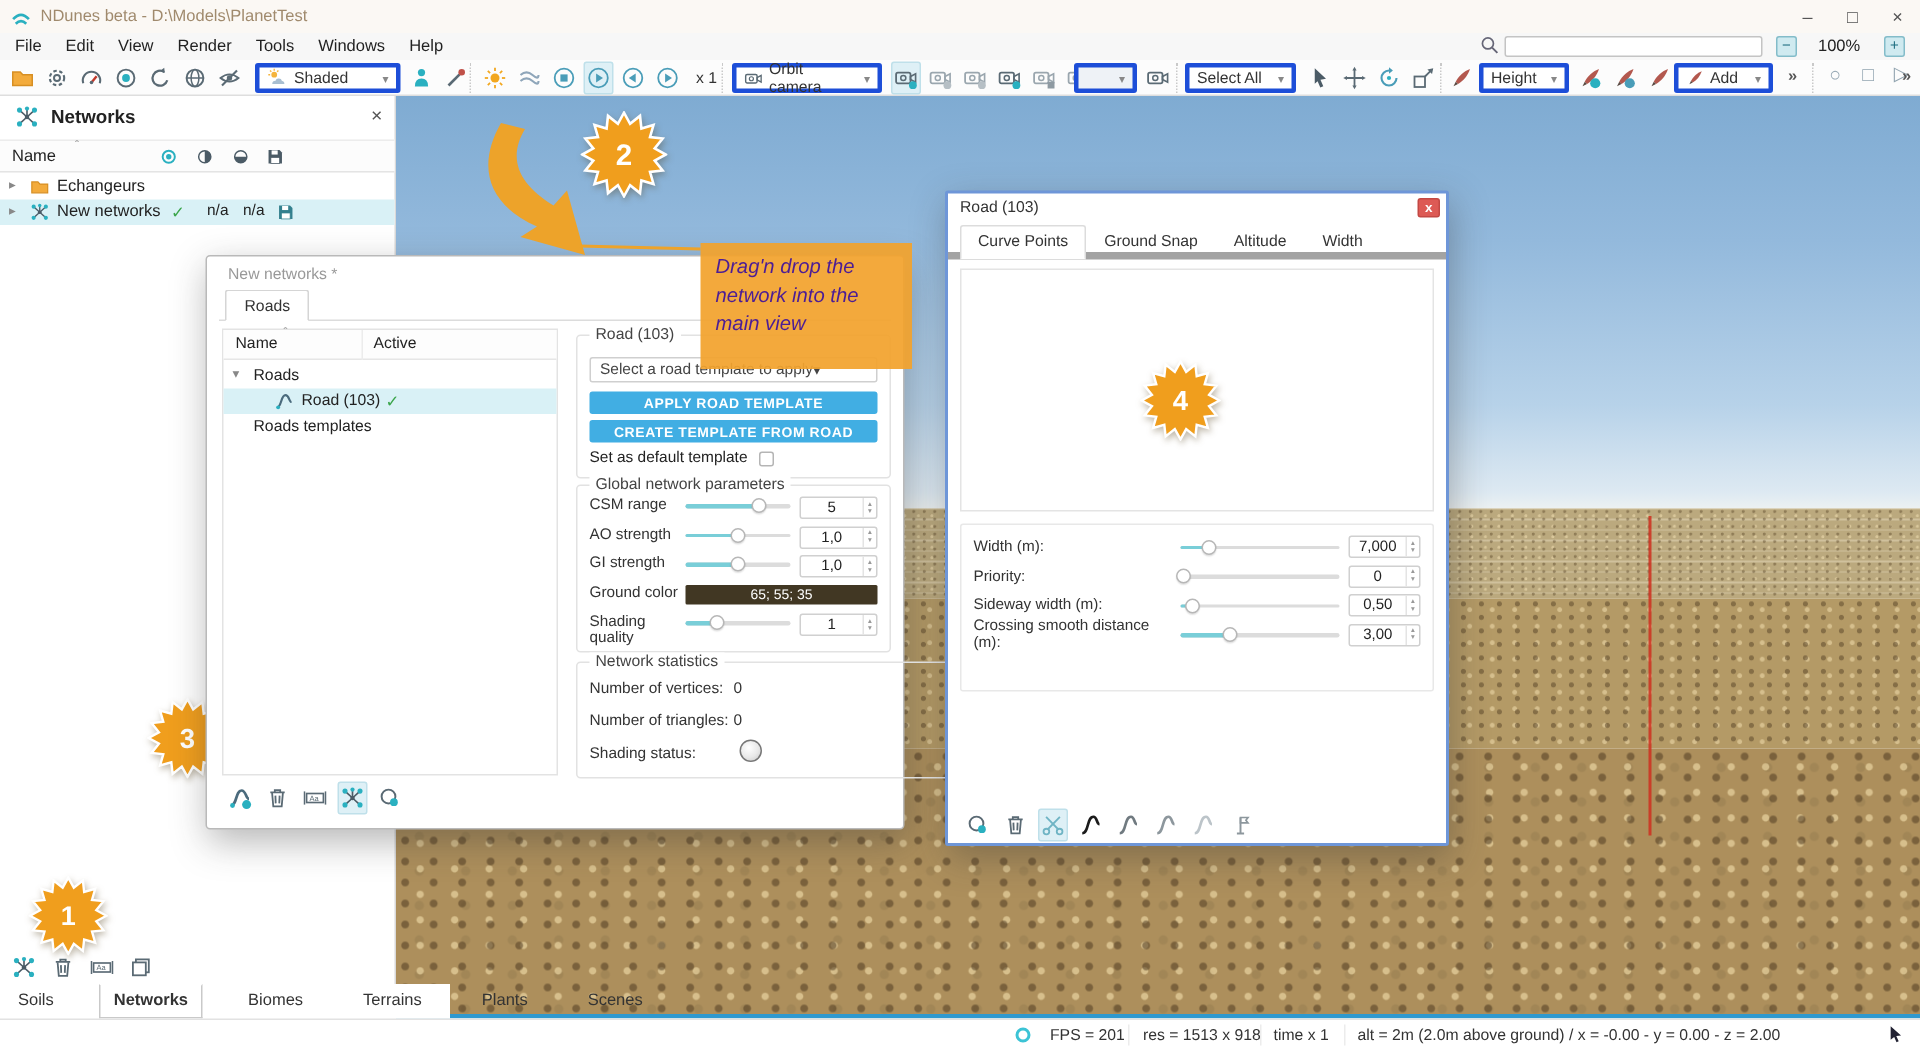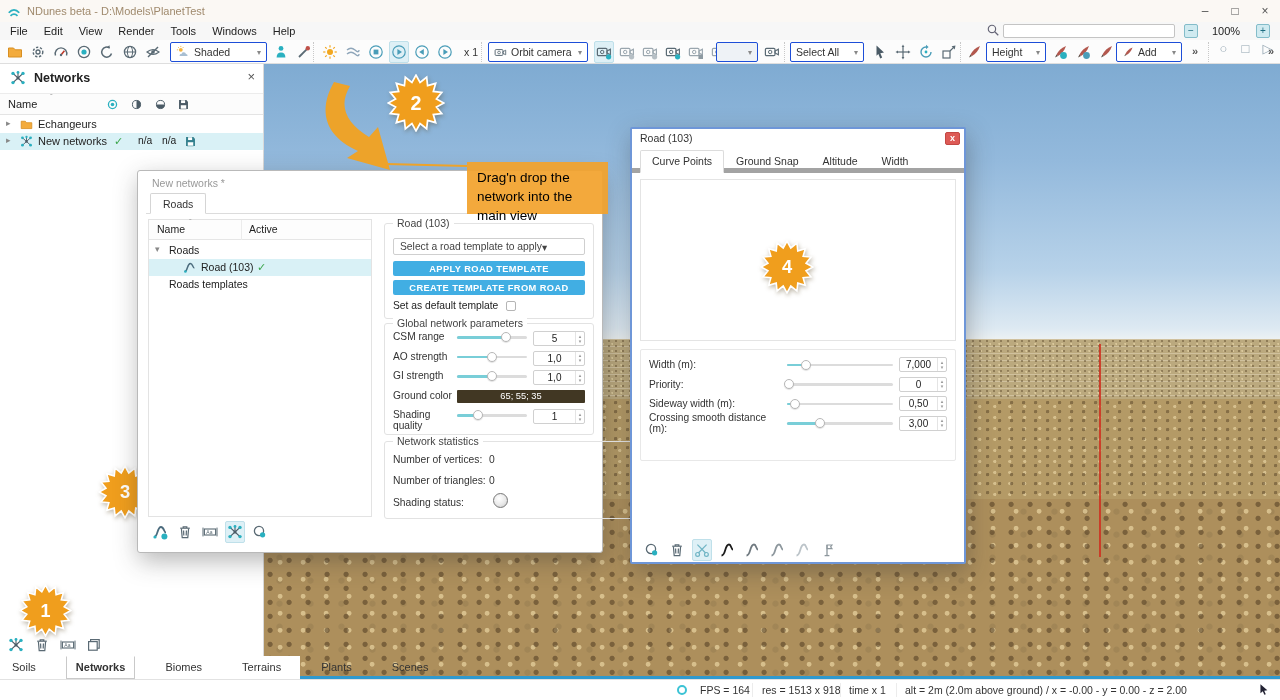--- a/index.html
+++ b/index.html
@@ -2,21 +2,21 @@
 <html><head>
 <meta charset="utf-8">
 <style>
   * { margin:0; padding:0; box-sizing:border-box; }
   html,body { width:1280px; height:700px; font-family:"Liberation Sans","DejaVu Sans",sans-serif; }
   #app { position:relative; width:1280px; height:700px; background:#fff; overflow:hidden; font-size:11px; color:#222; }
   .abs { position:absolute; }
   .ic { width:16px; height:16px; display:block; color:#5a6a74; }
   .tbtn { width:20px; height:22px; display:flex; align-items:center; justify-content:center; border-radius:2px; cursor:default; }
   .tbtn.hl { background:#def0f6; border:1px solid #bfe0ea; }
-  .dd { position:absolute; display:flex; align-items:center; gap:4px; border:1px solid #1d4ed8; background:#fff; border-radius:2px; height:20px; padding:0 5px; font-size:10.5px; color:#333; }
+  .dd { position:absolute; display:flex; align-items:center; gap:4px; border:3px solid #1d4ed8; background:#fff; border-radius:2px; height:20px; padding:0 5px; font-size:10.5px; color:#333; }
   .dd .caret { margin-left:auto; color:#888; font-size:8px; }
   .vsep { position:absolute; top:42px; height:20px; border-left:1px dotted #c9c9c9; width:0; }
   .grp { position:absolute; top:41px; display:flex; align-items:center; gap:3px; }
 
   
   #titlebar { position:absolute; left:0; top:0; width:1280px; height:22px; background:#fbf8f4; display:flex; align-items:center; }
   #titlebar .title { font-size:11px; color:#a08a6d; margin-left:6px; }
   .winbtn { width:30px; height:22px; display:flex; align-items:center; justify-content:center; color:#555; font-size:12px; }
   
   #menubar { position:absolute; left:0; top:22px; width:1280px; height:18px; background:#f7f7f7; display:flex; align-items:center; padding-left:2px; }
@@ -117,21 +117,21 @@
   #rw-params { position:absolute; left:8px; right:8px; top:220px; height:112px; border:1px solid #e8e8e8; border-radius:2px; padding-top:5px; }
   .rrow { display:flex; align-items:center; height:19.5px; padding:0 8px; font-size:10.2px; color:#333; }
   .rrow .plabel { flex:0 0 138px; }
   .rrow .spin { width:48px; }
   #rw-tools { position:absolute; left:10px; top:410px; display:flex; gap:5px; align-items:center; }
 
   
   .anno { z-index:50; }
   .badge { position:absolute; filter:drop-shadow(1px 2px 2px rgba(80,60,20,.35)); }
   .badge text { font-weight:bold; fill:#fff; }
-  #tooltip { position:absolute; left:467px; top:162px; width:141px; height:52px; background:rgba(242,163,45,.93); color:#000000; font-size:13.5px; line-height:1.42; padding:6px 10px; z-index:50; }
+  #tooltip { position:absolute; left:467px; top:162px; width:141px; height:84px; background:rgba(242,163,45,.93); color:#4c1d95; font-size:13.5px; line-height:1.42; padding:6px 10px; z-index:50;font-style:italic; }
 </style>
 </head>
 <body>
 
 <svg width="0" height="0" style="position:absolute">
 <defs>
 <symbol id="i-logo" viewBox="0 0 16 16">
         <path d="M2,10 Q8,3.5 14,10" stroke="#2ab0c0" fill="none" stroke-width="2"></path>
         <path d="M4,13.5 Q8,9.5 12,13.5" stroke="#2ab0c0" fill="none" stroke-width="2"></path>
       </symbol>
@@ -656,21 +656,21 @@
     <span class="btab">Soils</span>
     <span class="btab active">Networks</span>
     <span class="btab">Biomes</span>
     <span class="btab">Terrains</span>
     <span class="btab">Plants</span>
     <span class="btab">Scenes</span>
   </div>
 
   <div id="statusbar">
     <span id="sb-ring"></span>
-    <span class="abs" style="left:700px">FPS = 164</span>
+    <span class="abs" style="left:700px">FPS = 201</span>
     <span class="sb-div" style="left:752px"></span>
     <span class="abs" style="left:762px">res = 1513 x 918</span>
     <span class="sb-div" style="left:840px"></span>
     <span class="abs" style="left:849px">time x 1</span>
     <span class="sb-div" style="left:896px"></span>
     <span class="abs" style="left:905px">alt = 2m (2.0m above ground) / x = -0.00 - y = 0.00 - z = 2.00</span>
     <svg class="ic abs" style="left:1258px;top:3px;width:13px;height:13px">
         <use href="#i-pointer"></use>
       </svg>
   </div>

